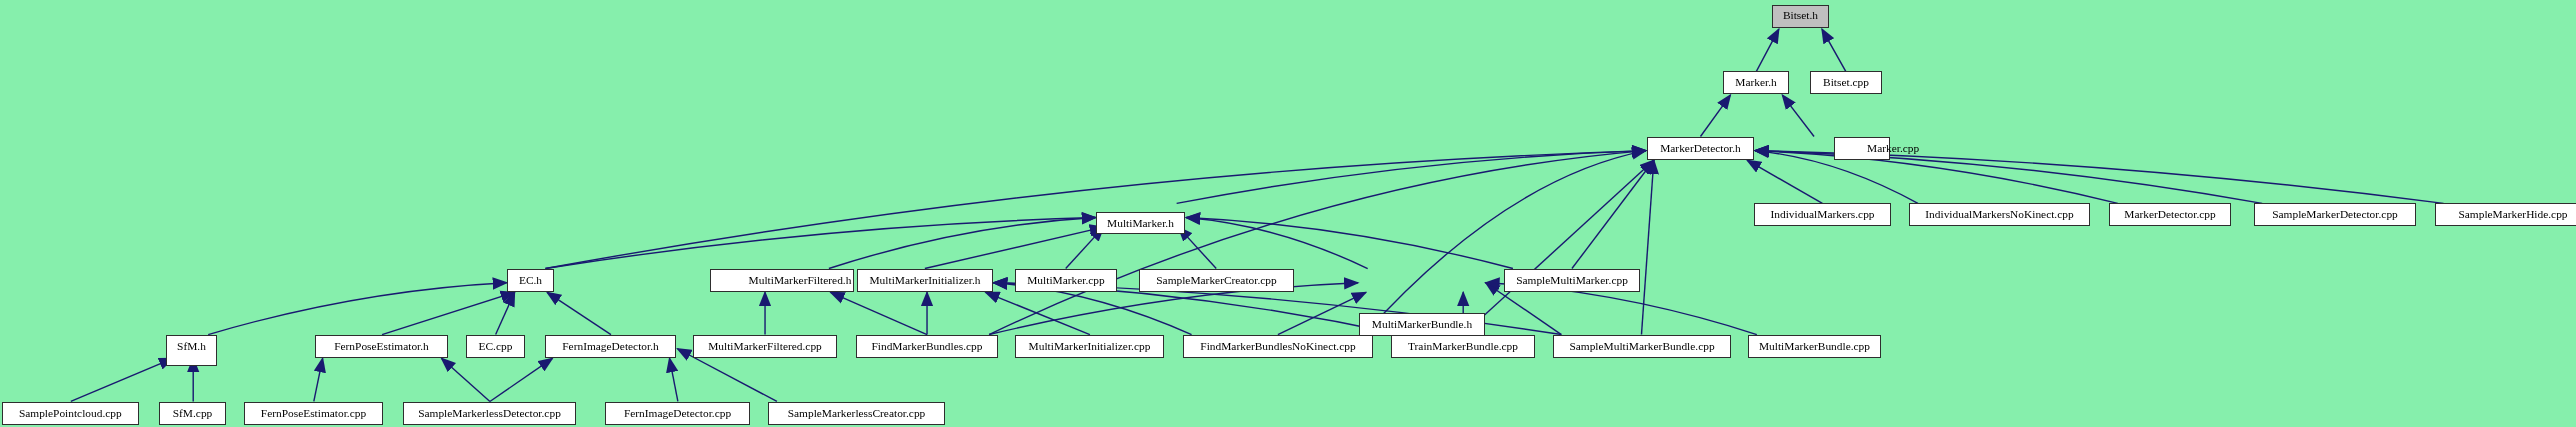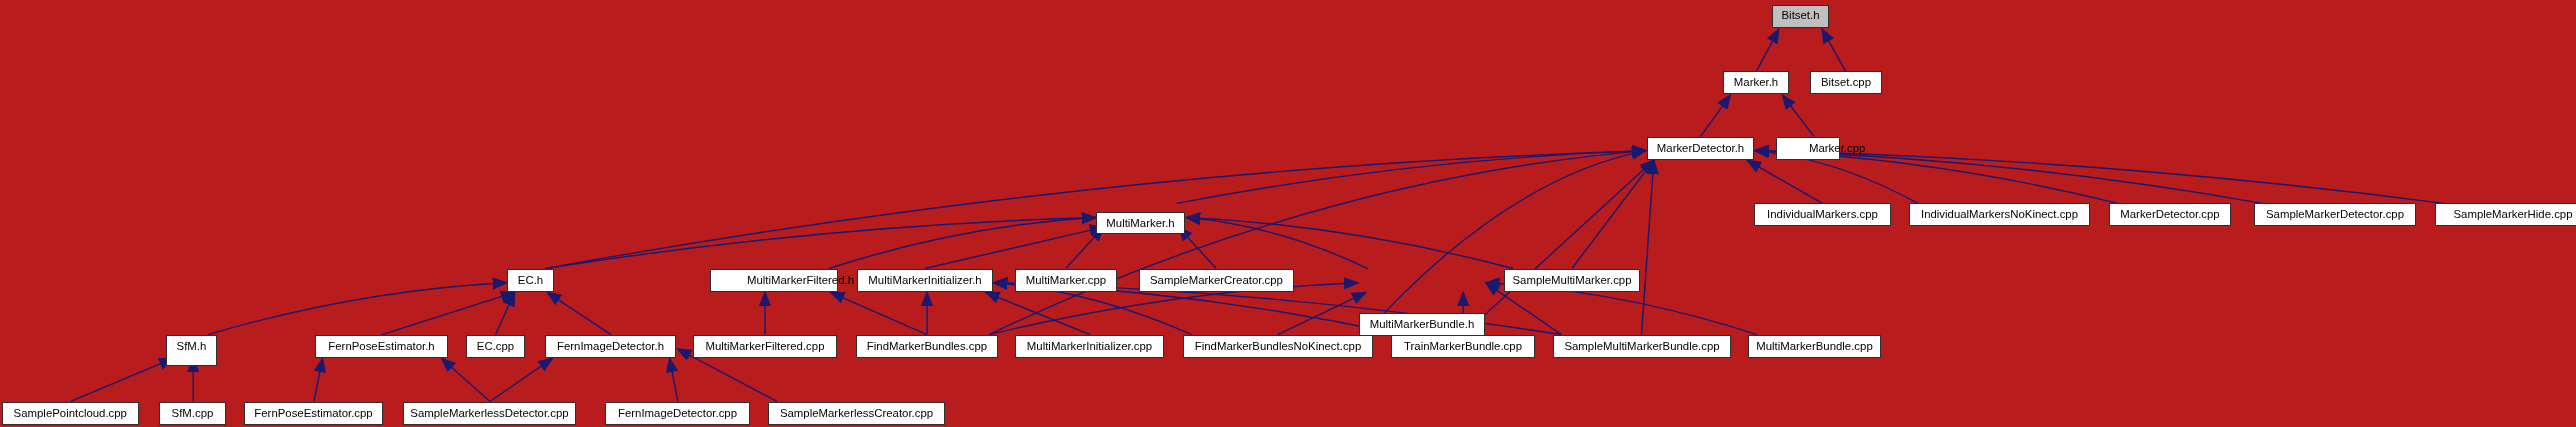--- a/index.html
+++ b/index.html
@@ -1,21 +1,21 @@
 <!DOCTYPE html>
 <html style="font-size:14px"><head>
 <meta charset="utf-8">
 <style>
   html, body { margin: 0; padding: 0; background: #ffffff; }
   #canvas {
     position: relative;
     width: 2576px;
     height: 427px;
-    background: #b91c1c;
-    font-family: Liberation Sans, sans-serif;
+    background: #86efac;
+    font-family: Liberation Serif, serif;
     overflow: hidden;
   }
   #edge-layer {
     position: absolute;
     left: 0; top: 0;
     width: 2576px; height: 427px;
   }
   .gnode {
     position: absolute;
     box-sizing: border-box;
@@ -90,29 +90,29 @@
       <path d="M1451,380 L1551,332" fill="none" stroke="#191970" stroke-width="1.6" marker-end="url(#arrow)"></path>
       <path d="M1661.5,380 L1661.5,332" fill="none" stroke="#191970" stroke-width="1.6" marker-end="url(#arrow)"></path>
       <path d="M1773,380 L1687,321.12" fill="none" stroke="#191970" stroke-width="1.6" marker-end="url(#arrow)"></path>
       <path d="M1995,380 Q1841,329.952 1687,321.12" fill="none" stroke="#191970" stroke-width="1.6" marker-end="url(#arrow)"></path>
     </svg>
 
 <div class="gnode root" style="left: 1772px; top: 5.3px; width: 57px; height: 23px; background: rgb(191, 191, 191); border-color: rgb(46, 46, 46); color: rgb(0, 0, 0);">Bitset.h</div>
     <div class="gnode" style="left: 1723px; top: 71px; width: 66px; height: 23px; background: rgb(255, 255, 255); border-color: rgb(46, 46, 46); color: rgb(0, 0, 0);">Marker.h</div>
     <div class="gnode" style="left: 1810px; top: 71px; width: 72px; height: 23px; background: rgb(255, 255, 255); border-color: rgb(46, 46, 46); color: rgb(0, 0, 0);">Bitset.cpp</div>
     <div class="gnode" style="left: 1647px; top: 137px; width: 107px; height: 23px; background: rgb(255, 255, 255); border-color: rgb(46, 46, 46); color: rgb(0, 0, 0);">MarkerDetector.h</div>
-    <div class="gnode" style="left: 1776px; top: 137px; width: 64px; height: 23px; background: rgb(255, 255, 255); border-color: rgb(46, 46, 46); color: rgb(0, 0, 0); padding-left: 32px;">Marker.cpp</div>
+    <div class="gnode" style="left: 1834px; top: 137px; width: 56px; height: 23px; background: rgb(255, 255, 255); border-color: rgb(46, 46, 46); color: rgb(0, 0, 0); padding-left: 32px;">Marker.cpp</div>
     <div class="gnode" style="left: 1096px; top: 212px; width: 89px; height: 22px; background: rgb(255, 255, 255); border-color: rgb(46, 46, 46); color: rgb(0, 0, 0);">MultiMarker.h</div>
     <div class="gnode" style="left: 1754px; top: 203px; width: 137px; height: 23px; background: rgb(255, 255, 255); border-color: rgb(46, 46, 46); color: rgb(0, 0, 0);">IndividualMarkers.cpp</div>
     <div class="gnode" style="left: 1909px; top: 203px; width: 181px; height: 23px; background: rgb(255, 255, 255); border-color: rgb(46, 46, 46); color: rgb(0, 0, 0);">IndividualMarkersNoKinect.cpp</div>
     <div class="gnode" style="left: 2109px; top: 203px; width: 122px; height: 23px; background: rgb(255, 255, 255); border-color: rgb(46, 46, 46); color: rgb(0, 0, 0);">MarkerDetector.cpp</div>
     <div class="gnode" style="left: 2254px; top: 203px; width: 162px; height: 23px; background: rgb(255, 255, 255); border-color: rgb(46, 46, 46); color: rgb(0, 0, 0);">SampleMarkerDetector.cpp</div>
     <div class="gnode" style="left: 2435px; top: 203px; width: 156px; height: 23px; background: rgb(255, 255, 255); border-color: rgb(46, 46, 46); color: rgb(0, 0, 0);">SampleMarkerHide.cpp</div>
     <div class="gnode" style="left: 507px; top: 269px; width: 47px; height: 23px; background: rgb(255, 255, 255); border-color: rgb(46, 46, 46); color: rgb(0, 0, 0);">EC.h</div>
-    <div class="gnode" style="left: 710px; top: 269px; width: 128px; height: 23px; background: rgb(255, 255, 255); border-color: rgb(46, 46, 46); color: rgb(0, 0, 0); padding-left: 36px;">MultiMarkerFiltered.h</div>
+    <div class="gnode" style="left: 710px; top: 269px; width: 144px; height: 23px; background: rgb(255, 255, 255); border-color: rgb(46, 46, 46); color: rgb(0, 0, 0); padding-left: 36px;">MultiMarkerFiltered.h</div>
     <div class="gnode" style="left: 857px; top: 269px; width: 136px; height: 23px; background: rgb(255, 255, 255); border-color: rgb(46, 46, 46); color: rgb(0, 0, 0);">MultiMarkerInitializer.h</div>
     <div class="gnode" style="left: 1015px; top: 269px; width: 102px; height: 23px; background: rgb(255, 255, 255); border-color: rgb(46, 46, 46); color: rgb(0, 0, 0);">MultiMarker.cpp</div>
     <div class="gnode" style="left: 1139px; top: 269px; width: 155px; height: 23px; background: rgb(255, 255, 255); border-color: rgb(46, 46, 46); color: rgb(0, 0, 0);">SampleMarkerCreator.cpp</div>
     <div class="gnode" style="left: 1359px; top: 269px; width: 126px; height: 23px; background: rgb(255, 255, 255); border-color: rgb(46, 46, 46); color: rgb(0, 0, 0); margin-top: 44px;">MultiMarkerBundle.h</div>
     <div class="gnode" style="left: 1504px; top: 269px; width: 136px; height: 23px; background: rgb(255, 255, 255); border-color: rgb(46, 46, 46); color: rgb(0, 0, 0);">SampleMultiMarker.cpp</div>
     <div class="gnode" style="left: 166px; top: 335px; width: 51px; height: 31px; background: rgb(255, 255, 255); border-color: rgb(46, 46, 46); color: rgb(0, 0, 0);">SfM.h</div>
     <div class="gnode" style="left: 315px; top: 335px; width: 133px; height: 23px; background: rgb(255, 255, 255); border-color: rgb(46, 46, 46); color: rgb(0, 0, 0);">FernPoseEstimator.h</div>
     <div class="gnode" style="left: 466px; top: 335px; width: 59px; height: 23px; background: rgb(255, 255, 255); border-color: rgb(46, 46, 46); color: rgb(0, 0, 0);">EC.cpp</div>
     <div class="gnode" style="left: 545px; top: 335px; width: 131px; height: 23px; background: rgb(255, 255, 255); border-color: rgb(46, 46, 46); color: rgb(0, 0, 0);">FernImageDetector.h</div>
     <div class="gnode" style="left: 693px; top: 335px; width: 144px; height: 23px; background: rgb(255, 255, 255); border-color: rgb(46, 46, 46); color: rgb(0, 0, 0);">MultiMarkerFiltered.cpp</div>

